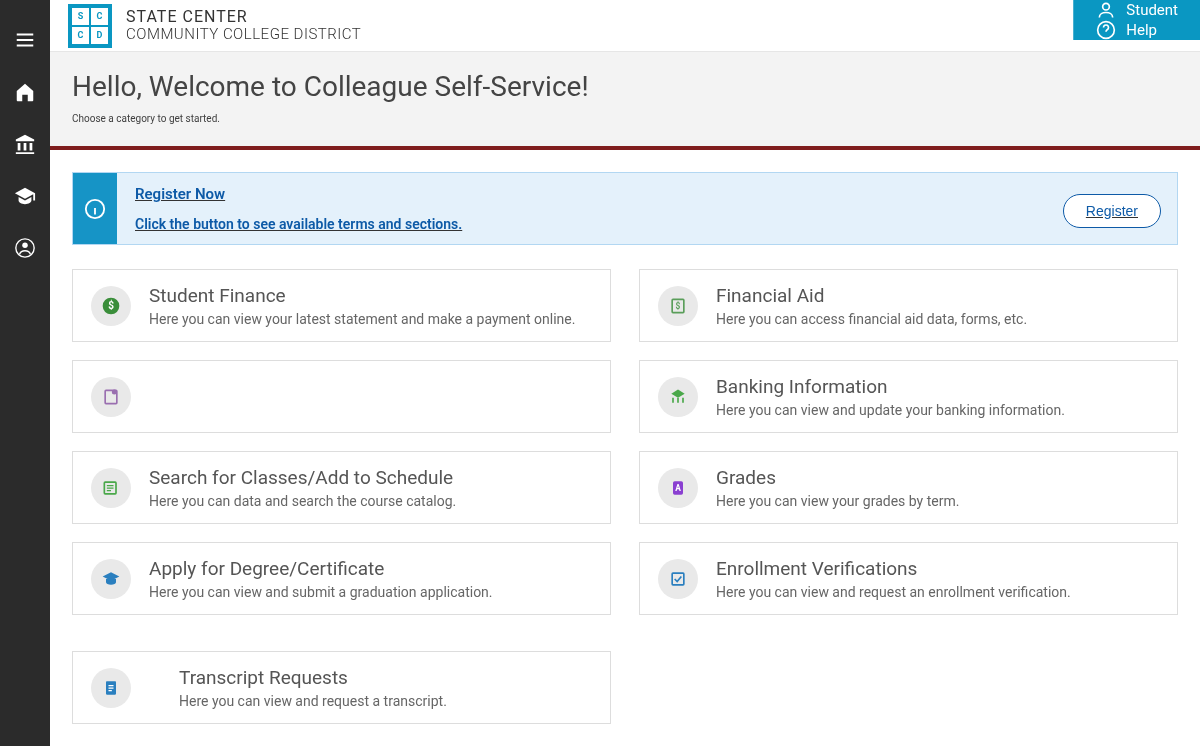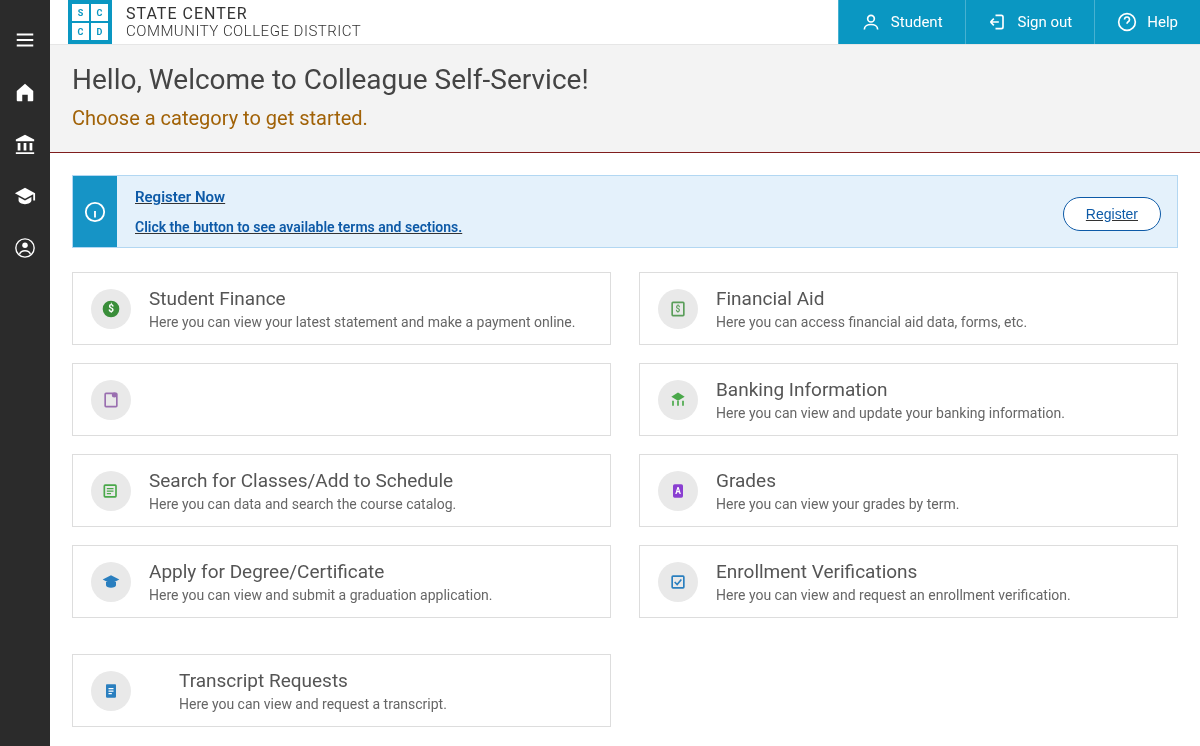--- a/index.html
+++ b/index.html
@@ -9,26 +9,26 @@
 .sidenav .nav-item { width: 50px; height: 52px; display: flex; align-items: center; justify-content: center; color: #fff; cursor: pointer; }
 .sidenav svg { width: 22px; height: 22px; fill: #fff; }
 .main { flex: 1; display: flex; flex-direction: column; }
 .topbar { display: flex; align-items: stretch; height: 72px; border-bottom: 1px solid #e6e6e6; }
 .brand { display: flex; align-items: center; gap: 14px; padding: 0 18px; flex: 1; }
 .brand-logo { width: 44px; height: 44px; background: #0a97c2; display: grid; grid-template-columns: 1fr 1fr; grid-template-rows: 1fr 1fr; gap: 2px; padding: 4px; }
 .brand-logo span { background: #fff; display: flex; align-items: center; justify-content: center; font-size: 9px; font-weight: 700; color: #0a97c2; }
 .brand-text { display: flex; flex-direction: column; line-height: 1.1; color: #333; }
 .brand-text .l1 { font-size: 16px; letter-spacing: 1px; }
 .brand-text .l2 { font-size: 15px; letter-spacing: 0.5px; font-weight: 300; }
-.topbar-actions { display: flex; }
+.topbar-actions { display: flex; flex-direction: column; }
 .tb-btn { display: flex; align-items: center; gap: 10px; padding: 0 22px; background: #0a97c2; color: #fff; cursor: pointer; border-left: 1px solid rgba(255,255,255,0.25); font-size: 15px; }
 .tb-btn svg { width: 20px; height: 20px; fill: none; stroke: #fff; stroke-width: 2; }
-.welcome { background: #f3f3f3; padding: 18px 22px 22px; border-bottom: 1px solid #7f1d1d; }
+.welcome { background: #f3f3f3; padding: 18px 22px 22px; border-bottom: 4px solid #7f1d1d; }
 .welcome h1 { font-size: 28px; font-weight: 400; color: #444; }
-.welcome p { margin-top: 10px; font-size: 20px; color: #a16207; }
+.welcome p { margin-top: 10px; font-size: 10px; color: #404040; }
 .content { padding: 22px; position: relative; }
 .notice { display: flex; align-items: stretch; border: 1px solid #b2d7f2; background: #e4f1fb; margin-bottom: 24px; text-decoration: underline; }
 .notice-icon { width: 44px; background: #1694c6; display: flex; align-items: center; justify-content: center; }
 .notice-icon svg { width: 22px; height: 22px; stroke: #fff; fill: none; stroke-width: 2; }
 .notice-body { flex: 1; padding: 12px 18px; }
 .notice-body .title { color: #0d5aa7; font-weight: 600; font-size: 15px; }
 .notice-body .desc { color: #0d5aa7; font-weight: 600; font-size: 14px; margin-top: 13px; }
 .notice-action { display: flex; align-items: flex-end; padding: 16px 16px; }
 .register-btn { border: 1px solid #0d5aa7; color: #0d5aa7; background: #fff; border-radius: 20px; padding: 8px 22px; font-size: 14px; cursor: pointer; }
 .tiles { display: grid; grid-template-columns: 1fr 1fr; gap: 18px 28px; }
@@ -92,26 +92,20 @@
       <div class="topbar-actions">
         <div class="tb-btn">
           <svg viewBox="0 0 24 24">
               <circle cx="12" cy="8" r="4"></circle>
               <path d="M4 21c0-4 4-6 8-6s8 2 8 6"></path>
             </svg>
           <span>Student</span>
         </div>
         <div class="tb-btn">
           <svg viewBox="0 0 24 24">
-              <path d="M9 4h7a2 2 0 0 1 2 2v12a2 2 0 0 1-2 2H9M13 12H3m0 0l4-4m-4 4l4 4"></path>
-            </svg>
-          <span>Sign out</span>
-        </div>
-        <div class="tb-btn">
-          <svg viewBox="0 0 24 24">
               <circle cx="12" cy="12" r="10"></circle>
               <path d="M9 9a3 3 0 1 1 4.5 2.6C12.5 12.5 12 13 12 14m0 3h.01"></path>
             </svg>
           <span>Help</span>
         </div>
       </div>
     </div>
 
     <div class="welcome">
       <h1>Hello, Welcome to Colleague Self-Service!</h1>

